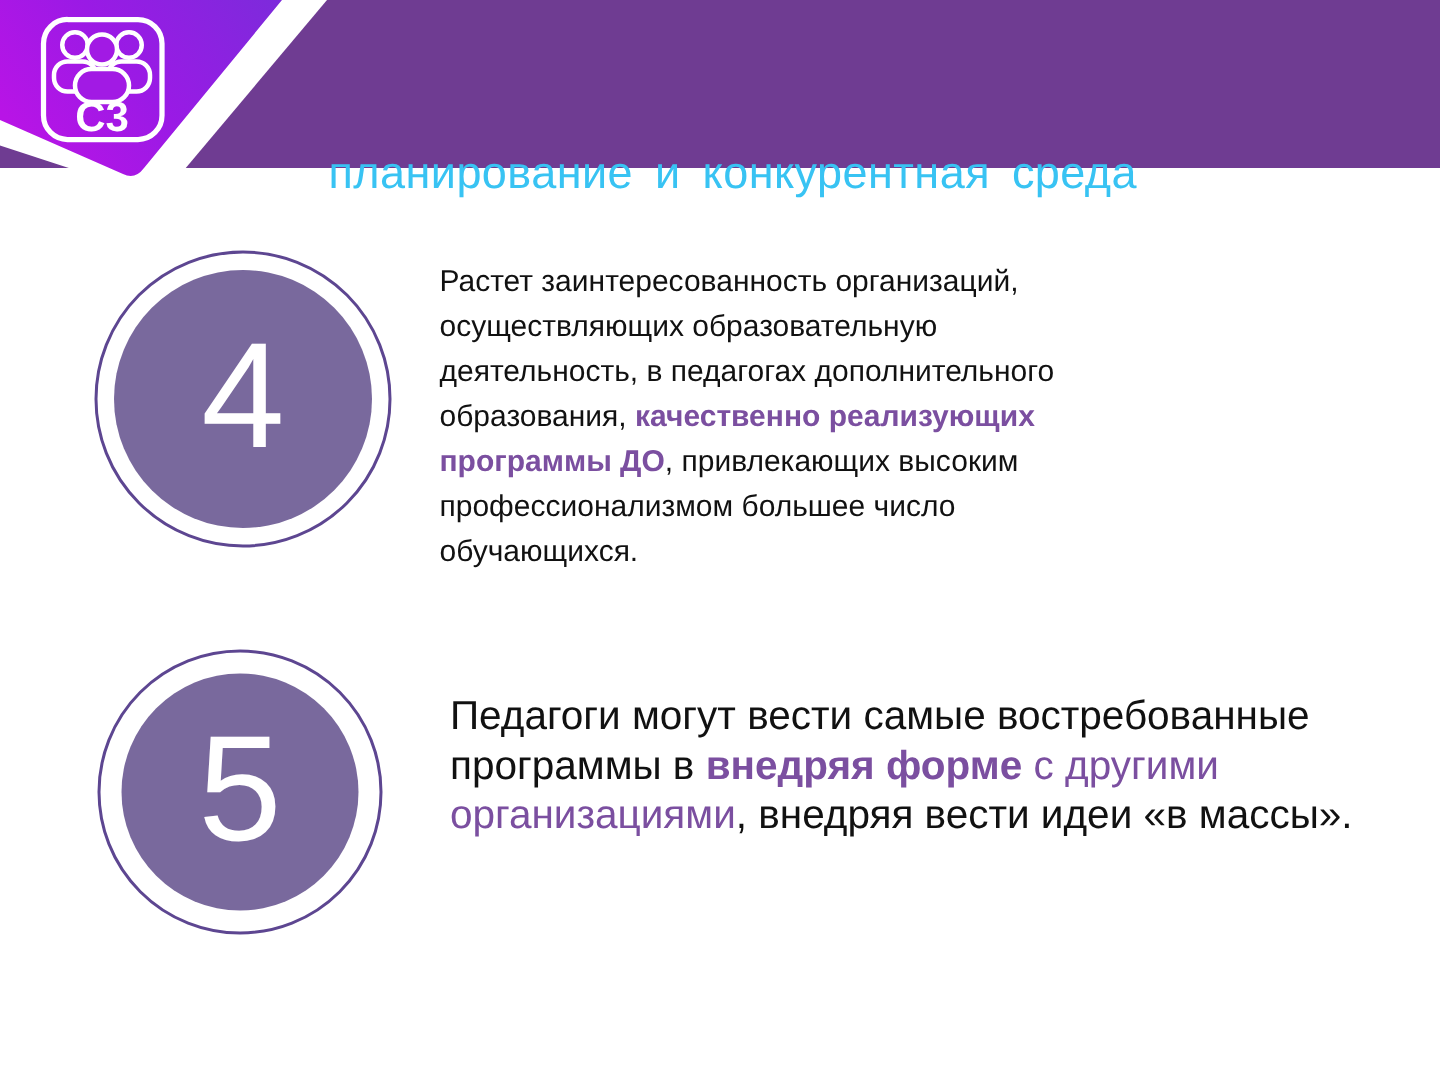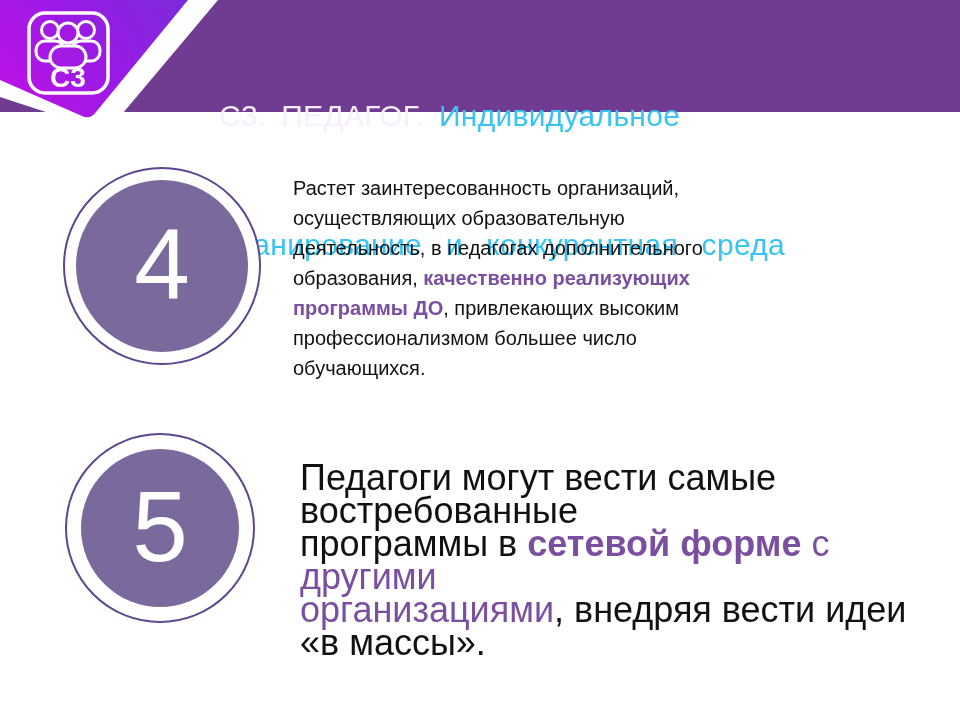--- a/index.html
+++ b/index.html
@@ -40,21 +40,21 @@
   .c4-outer{left:63px;top:167px;width:198px;height:198px;}
   .c4-inner{width:172px;height:172px;}
   .c5-outer{left:65px;top:433px;width:190px;height:190px;}
   .c5-inner{width:158px;height:158px;}
 
   
   .item-text{
     position:absolute;white-space:pre-wrap;color:#111111;
   }
   .item-text-1{left:293px;top:173px;width:540px;font-size:20px;line-height:30px;}
-  .item-text-2{left:300px;top:461px;width:630px;font-size:36px;line-height:33px;}
+  .item-text-2{left:300px;top:461px;width:630px;font-size:27px;line-height:33px;}
   .seg-n{color:#111111;}
   .seg-bp{color:#7b4fa0;font-weight:bold;}
   .seg-p{color:#7b4fa0;}
 </style>
 </head>
 <body>
 
 <svg class="header-svg" width="960" height="135" viewBox="0 0 960 135" xmlns="http://www.w3.org/2000/svg">
   <defs>
     <linearGradient id="mg" gradientUnits="userSpaceOnUse" x1="190" y1="0" x2="30" y2="115">
@@ -78,21 +78,20 @@
       <circle cx="86" cy="30" r="8.5"></circle>
       <rect x="72" y="41" width="28" height="20" rx="9"></rect>
       <circle cx="68" cy="33" r="10" fill="#a21ae4"></circle>
       <rect x="50" y="46" width="36" height="22" rx="11" fill="#a21ae4"></rect>
     </g>
     <text x="68" y="87" text-anchor="middle" font-family="Liberation Sans, sans-serif" font-size="28" font-weight="bold" fill="#ffffff">С3</text>
   </g>
 </svg>
 
 <div class="slide-title">
-  <span class="title-line"><span class="seg-white">С3. ПЕДАГОГ. </span><span class="seg-blue">Индивидуальное</span></span>
   <span class="title-line"><span class="seg-blue">планирование и конкурентная среда</span></span>
 </div>
 
 <div class="num-circle-outer c4-outer">
   <div class="num-circle-inner c4-inner">
     <span class="num-label">4</span>
   </div>
 </div>
 <div class="item-text item-text-1"><span class="seg-n">Растет заинтересованность организаций,
 осуществляющих образовательную
@@ -101,14 +100,14 @@
 программы ДО</span><span class="seg-n">, привлекающих высоким
 профессионализмом большее число
 обучающихся.</span></div>
 
 <div class="num-circle-outer c5-outer">
   <div class="num-circle-inner c5-inner">
     <span class="num-label">5</span>
   </div>
 </div>
 <div class="item-text item-text-2"><span class="seg-n">Педагоги могут вести самые востребованные
-программы в </span><span class="seg-bp">сетевой форме</span><span class="seg-p"> с другими
+программы в </span><span class="seg-bp">внедряя форме</span><span class="seg-p"> с другими
 организациями</span><span class="seg-n">, внедряя вести идеи «в массы».</span></div>
 
 </body></html>

